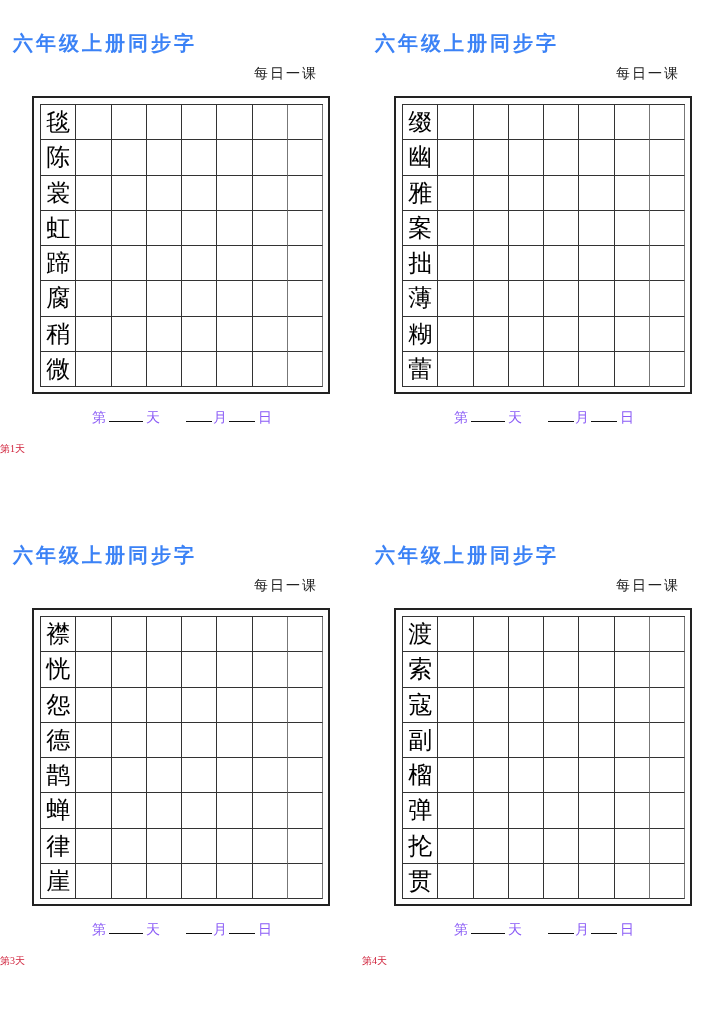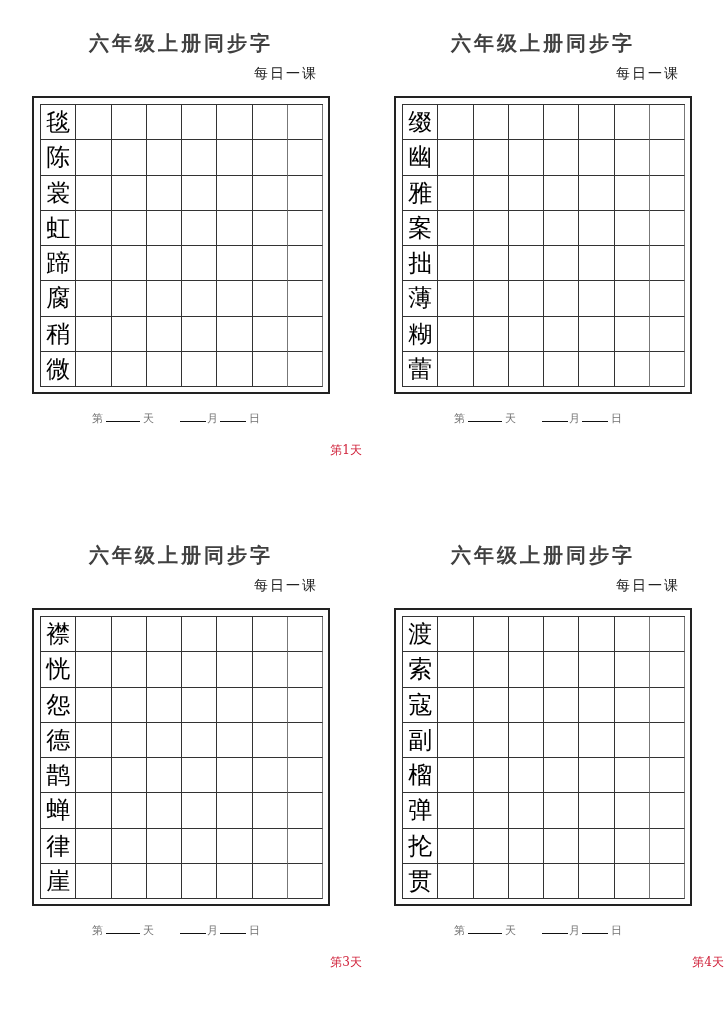--- a/index.html
+++ b/index.html
@@ -1,37 +1,37 @@
 <!DOCTYPE html>
 <html><head>
 <meta charset="utf-8">
 <style>
   html, body { margin:0; padding:0; background:#ffffff; }
   body { width:724px; height:1024px; position:relative; overflow:hidden;
          font-family: "DejaVu Serif", "Liberation Serif", serif; color:#111; }
   .sheet { position:absolute; width:362px; height:512px; }
-  .title { position:absolute; top:30px; left:0; width:362px; text-align:center;
-           font-size:20px; font-weight:bold; letter-spacing:3px; color:#404040; }
+  .title { position:absolute; top:30px; left:0; width:362px; 
+           font-size:20px; font-weight:bold; letter-spacing:3px; color:#3b82f6;padding-left:13px; }
   .subtitle { position:absolute; top:65px; right:44px; font-size:14px; letter-spacing:2px; color:#222; }
   .frame { position:absolute; left:32px; top:96px; width:294px; height:294px;
            border:2px solid #222; box-sizing:content-box; }
   .grid { position:absolute; left:6px; top:6px; width:282px; height:282px;
           display:grid; grid-template-columns:repeat(8, 1fr); grid-template-rows:repeat(8, 1fr);
           border-top:1px solid #333; border-left:1px solid #333; }
   .cell { border-right:1px solid #333; border-bottom:1px solid #333; box-sizing:border-box;
           display:flex; align-items:center; justify-content:center;
           font-size:24px; line-height:1; color:#000; }
   .cell.c6, .cell.c7 { border-right-color:#777; }
-  .dateline { position:absolute; top:409px; left:92px; font-size:11px; color:#737373; white-space:nowrap; }
+  .dateline { position:absolute; top:409px; left:92px; font-size:14px; color:#8b5cf6; white-space:nowrap; }
   .dateline .blank { display:inline-block; border-bottom:1px solid #111; vertical-align:baseline; height:12px; }
   .dateline .b1 { width:34px; margin:0 3px 0 3px; }
   .dateline .b2 { width:26px; margin:0 1px 0 26px; }
   .dateline .b3 { width:26px; margin:0 3px 0 2px; }
-  .daylabel { position:absolute; top:442px; left:0; width:362px; text-align:right;
-              font-size:12px; color:#d0213a; }
+  .daylabel { position:absolute; top:442px; left:0; width:362px; text-align:left;
+              font-size:10px; color:#d0213a;font-family:Liberation Serif, serif; }
 </style>
 </head>
 <body>
 
 <div id="root">
   <div class="sheet" style="left: 0px; top: 0px;">
     <div class="title">六年级上册同步字</div>
     <div class="subtitle">每日一课</div>
     <div class="frame">
       <div class="grid">

